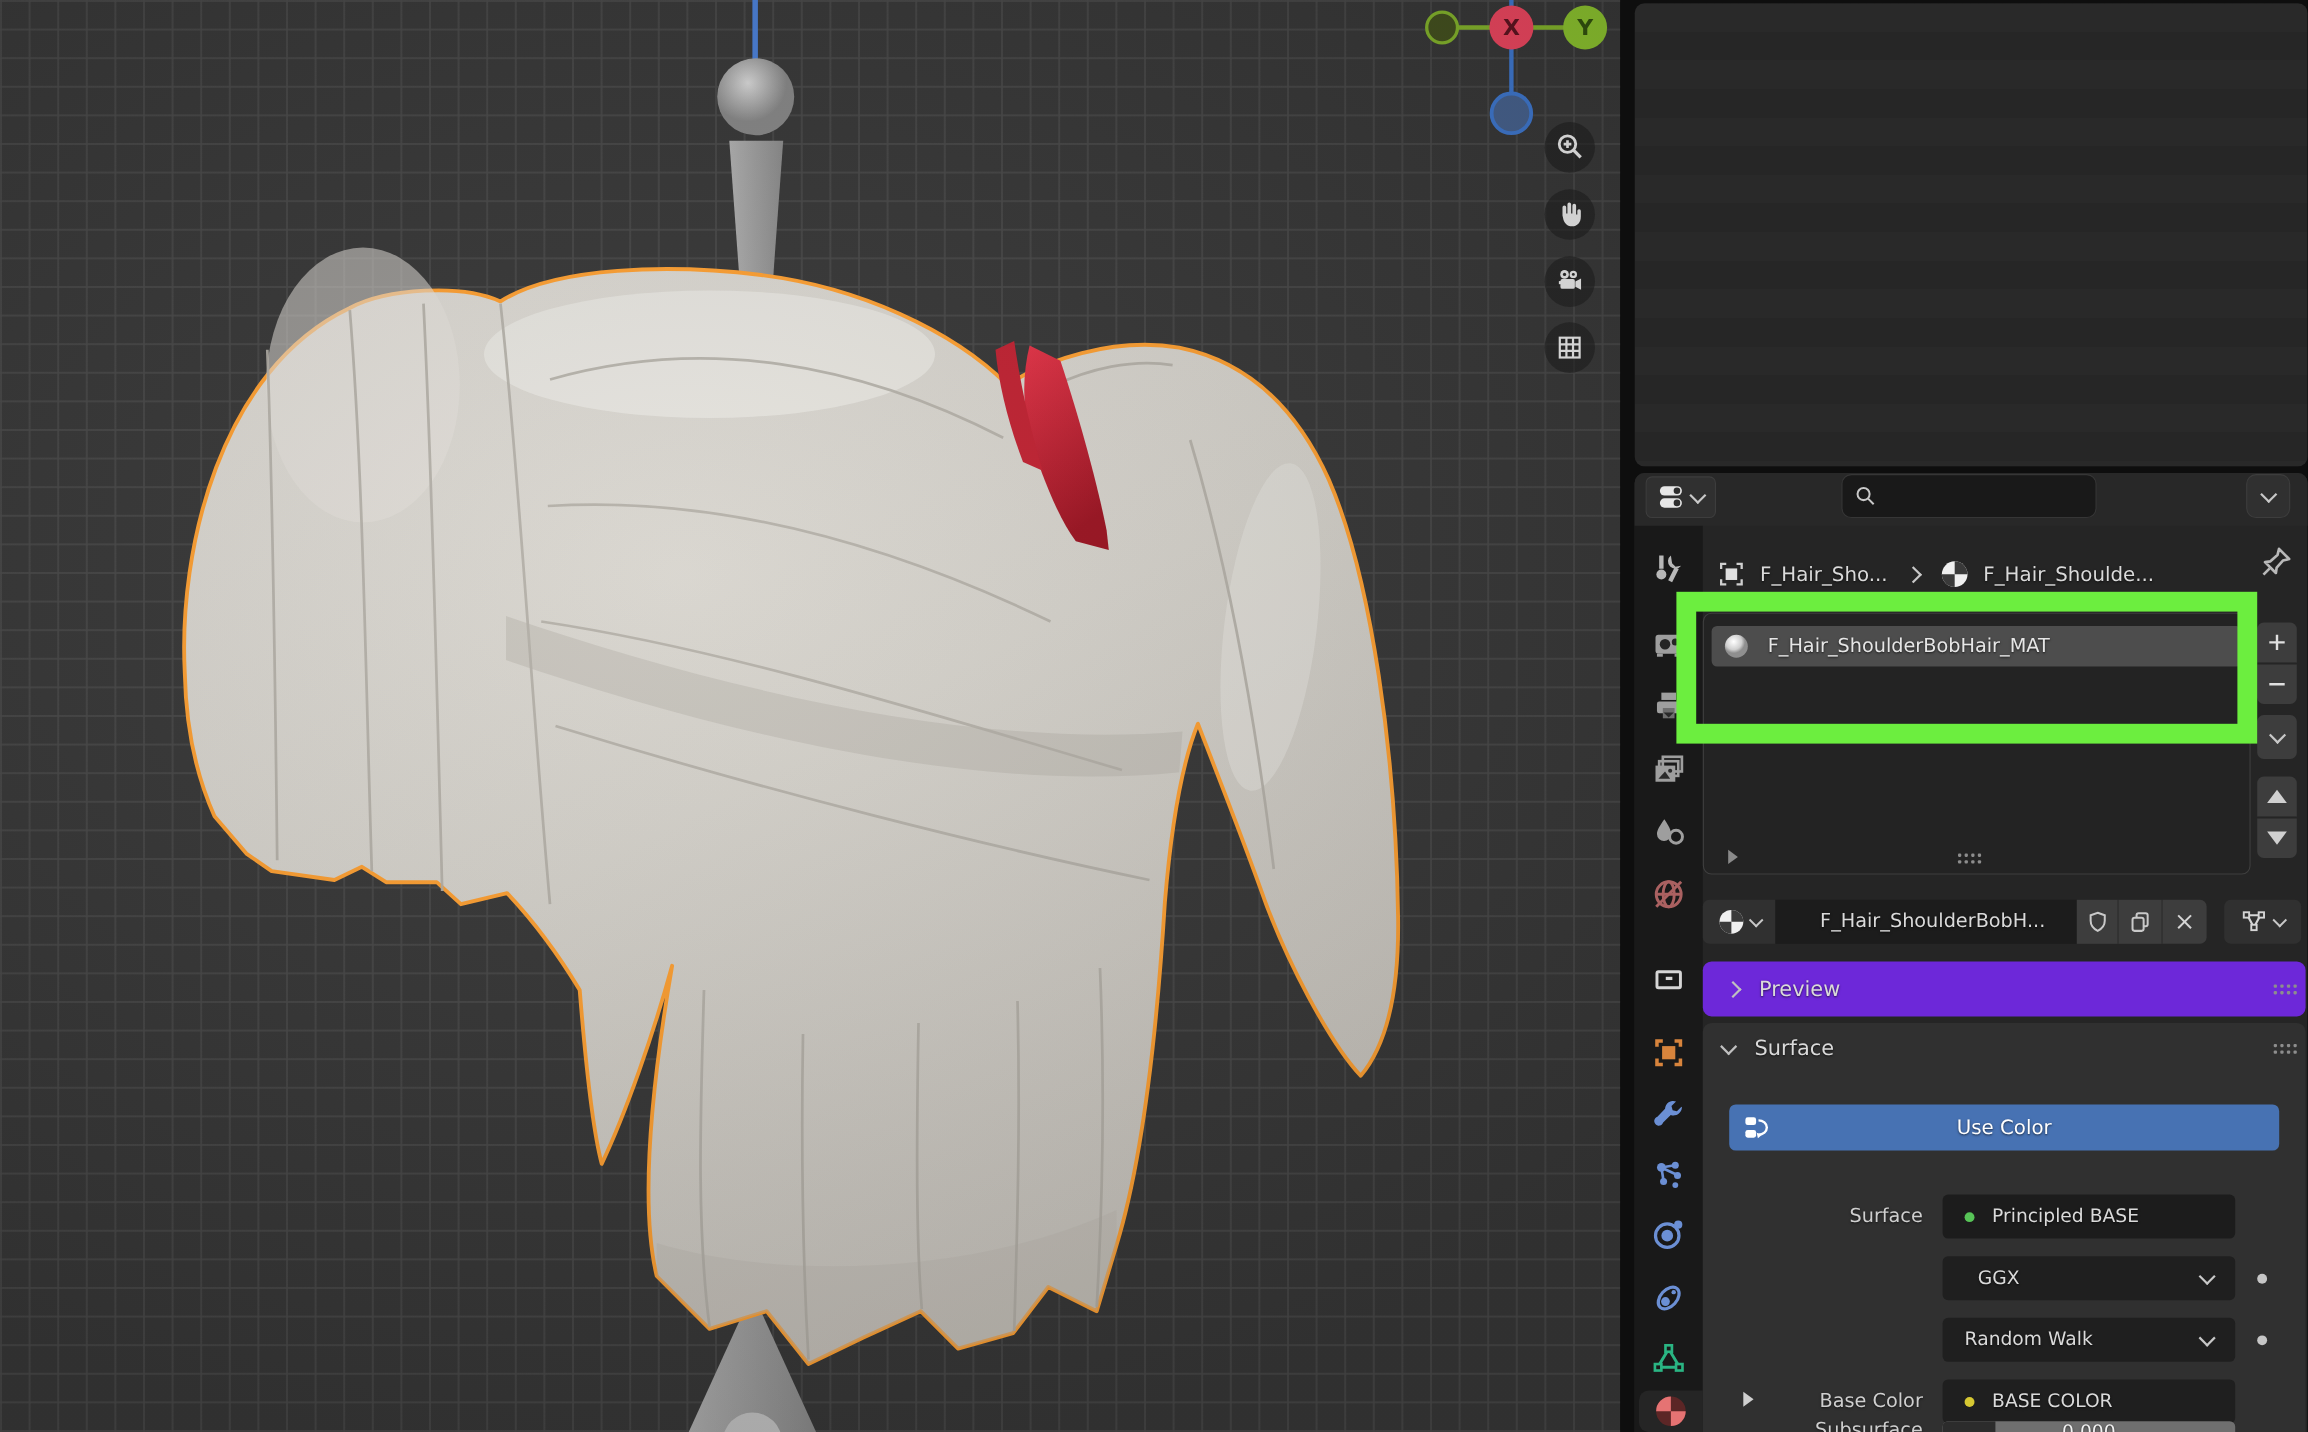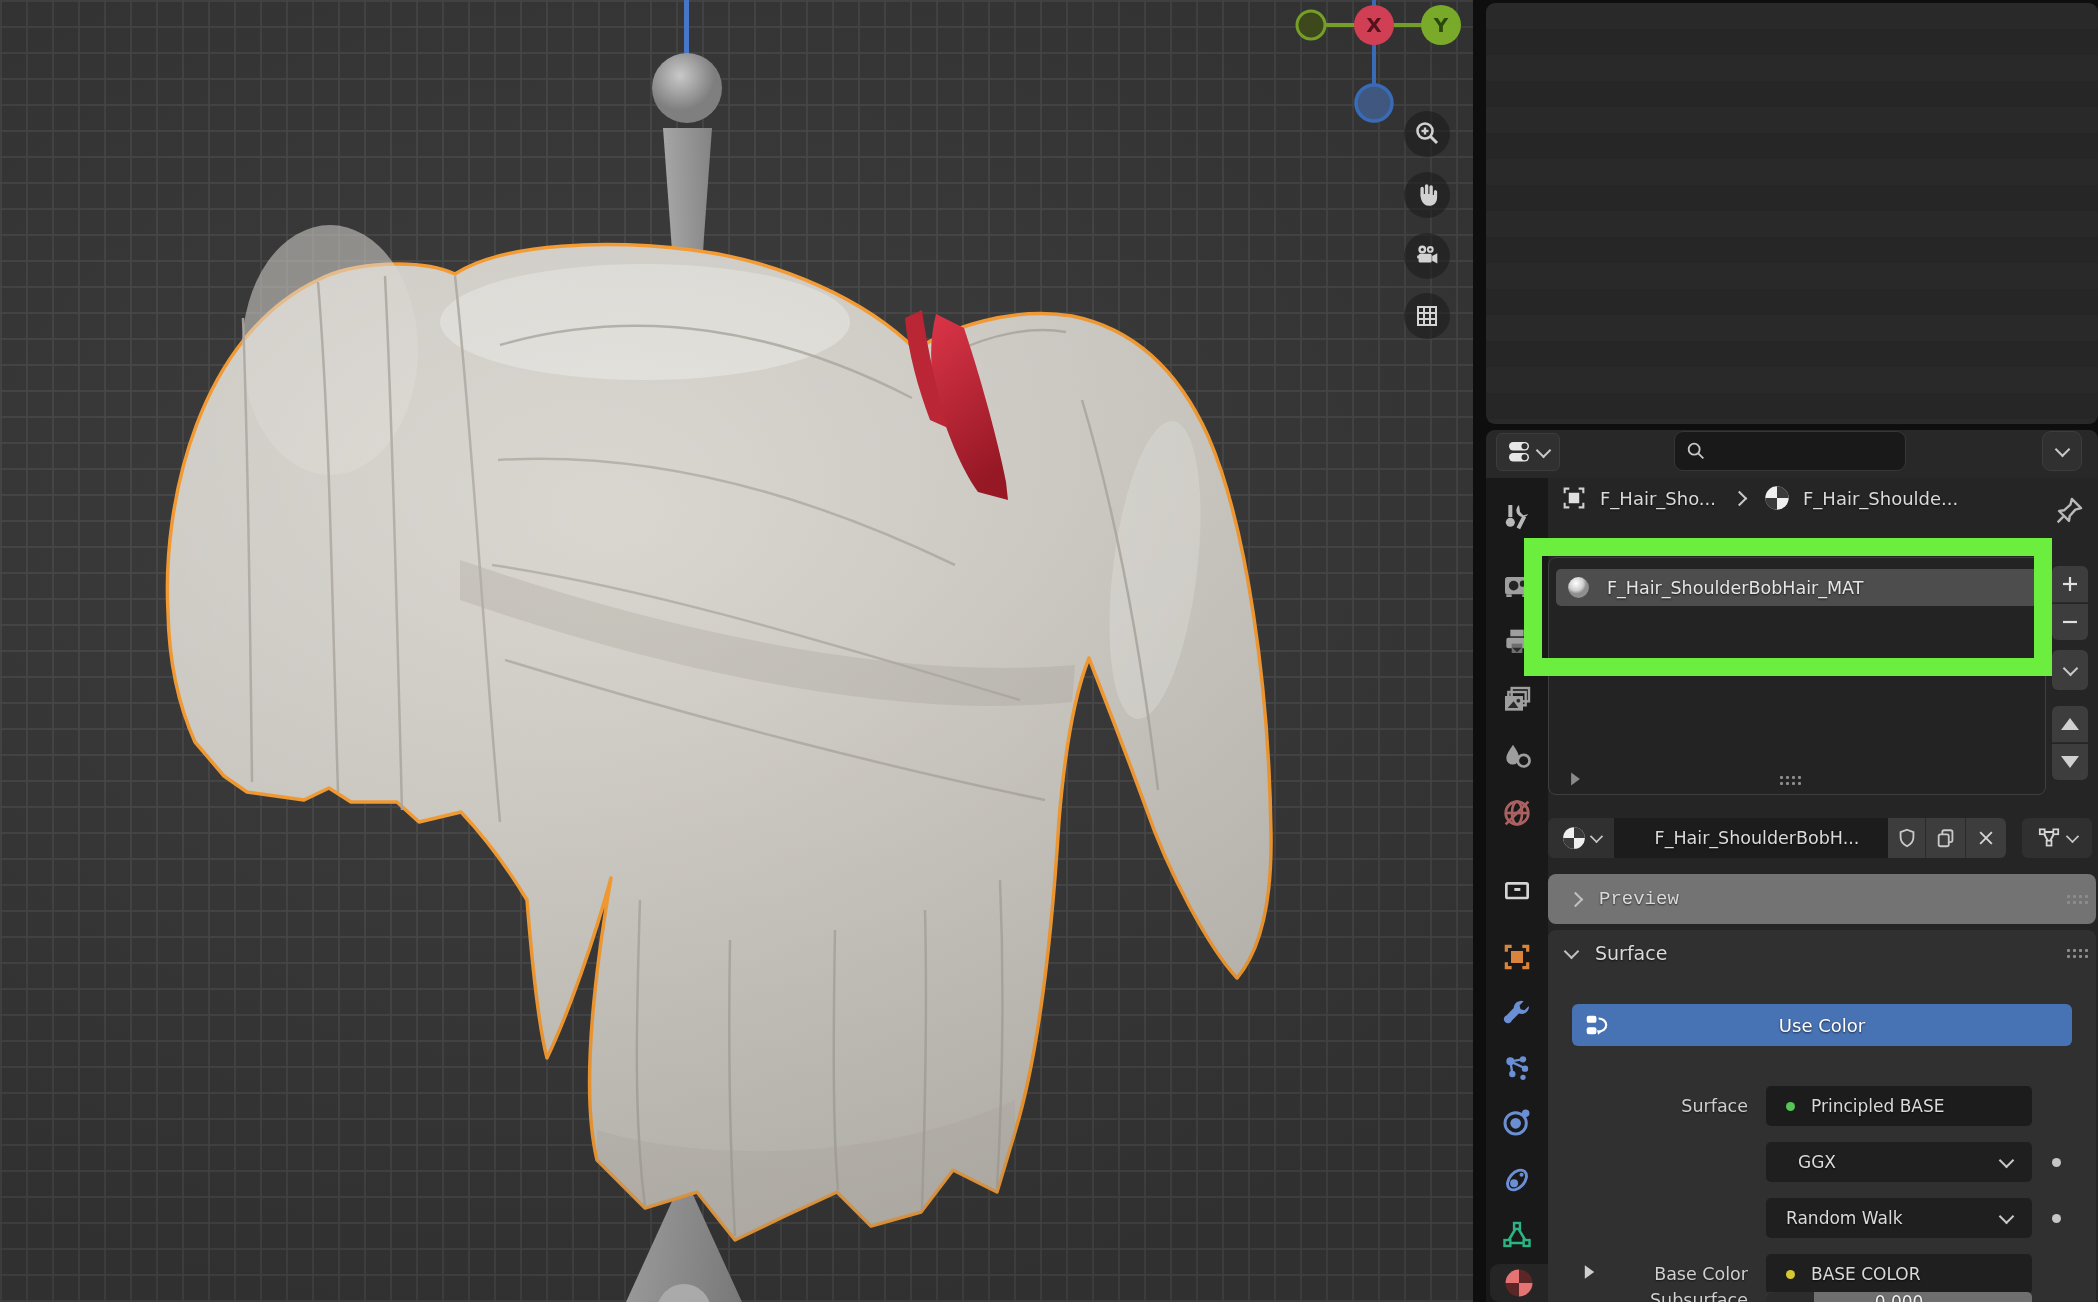--- a/index.html
+++ b/index.html
@@ -307,21 +307,21 @@
     </svg>
   </div>
   <div class="abs" id="mat-tab-active">
     <svg width="34" height="34" viewBox="0 0 24 24">
       <circle cx="12" cy="12" r="9.5" fill="#5c2626"></circle>
       <path d="M12 2.5 A9.5 9.5 0 0 0 2.5 12 L12 12 Z" fill="#e57373"></path>
       <path d="M12 12 L21.5 12 A9.5 9.5 0 0 1 12 21.5 Z" fill="#e57373"></path>
     </svg>
   </div>
 
-  <div class="abs" style="left:1560px;top:484px;display:flex;align-items:center;gap:12px;text-align:center;">
+  <div class="abs" style="left:1560px;top:508px;display:flex;align-items:center;gap:12px;text-align:center;">
     <svg width="28" height="28" viewBox="0 0 24 24">
       <g stroke="#cfcfcf" stroke-width="1.8" fill="none">
         <path d="M4 8 V4 H8"></path>
           <path d="M16 4 H20 V8"></path>
           <path d="M20 16 V20 H16"></path>
           <path d="M8 20 H4 V16"></path>
       </g>
       <rect x="7.5" y="7.5" width="9" height="9" fill="#e0e0e0"></rect>
     </svg>
     <span class="txt" style="font-size:18px;">F_Hair_Sho...</span>
@@ -415,21 +415,21 @@
       <path d="M6.5 6.5 H17.5 L12 16.5 Z" fill="none" stroke="#d5d5d5" stroke-width="1.8"></path>
       <g fill="#303030" stroke="#d5d5d5" stroke-width="1.6">
         <rect x="3.5" y="4" width="4.5" height="4.5"></rect>
           <rect x="16" y="4" width="4.5" height="4.5"></rect>
           <rect x="9.8" y="14.5" width="4.5" height="4.5"></rect>
       </g>
     </svg>
     <span class="chev" style="margin-left:5px;margin-top:-3px;transform:rotate(45deg) scale(.85);"></span>
   </div>
 
-  <div class="abs" style="left:1548px;top:874px;width:548px;height:50px;background:#737373;border-radius:8px;display:flex;align-items:center;font-family:Liberation Mono, monospace;">
+  <div class="abs" style="left:1548px;top:874px;width:548px;height:50px;background:#6d28d9;border-radius:8px;display:flex;align-items:center;">
     <span class="chev chev-r" style="margin-left:22px;border-color:#c0c0c0;"></span>
     <span class="txt" style="margin-left:18px;font-size:19px;">Preview</span>
     <span class="grip" style="position:absolute;right:26px;top:21px;"></span>
   </div>
 
   <div class="abs" style="left:1548px;top:930px;width:548px;height:372px;background:#303030;border-radius:8px 8px 0 0;">
     <div style="position:relative;height:46px;display:flex;align-items:center;">
       <span class="chev" style="margin-left:18px;margin-top:-4px;border-color:#c0c0c0;"></span>
       <span class="txt" style="margin-left:18px;font-size:19px;">Surface</span>
       <span class="grip" style="position:absolute;right:26px;top:19px;"></span>

